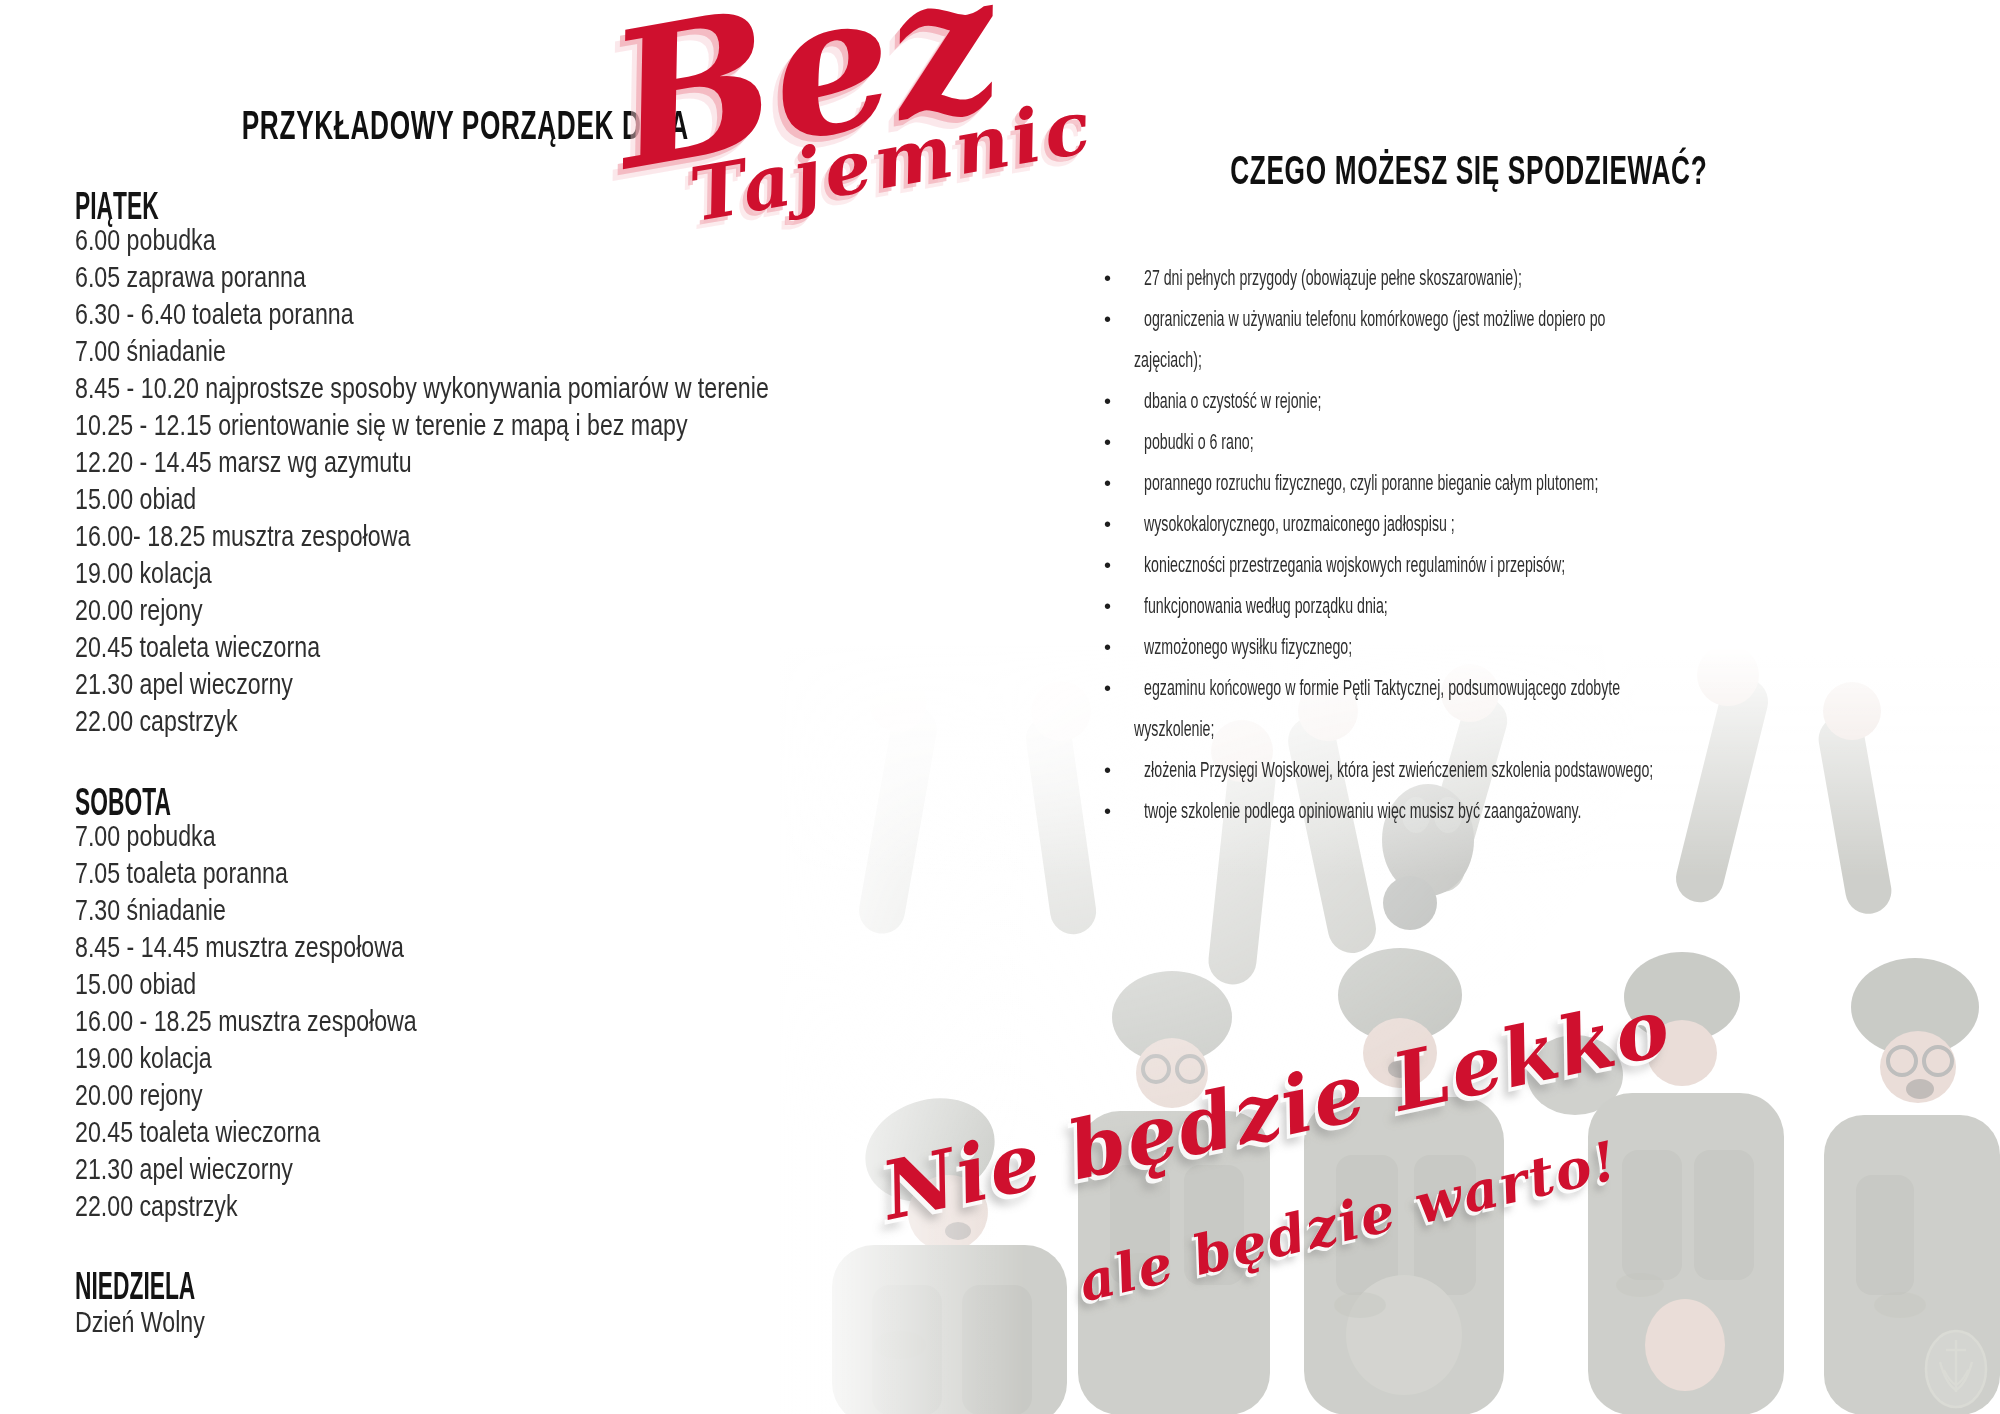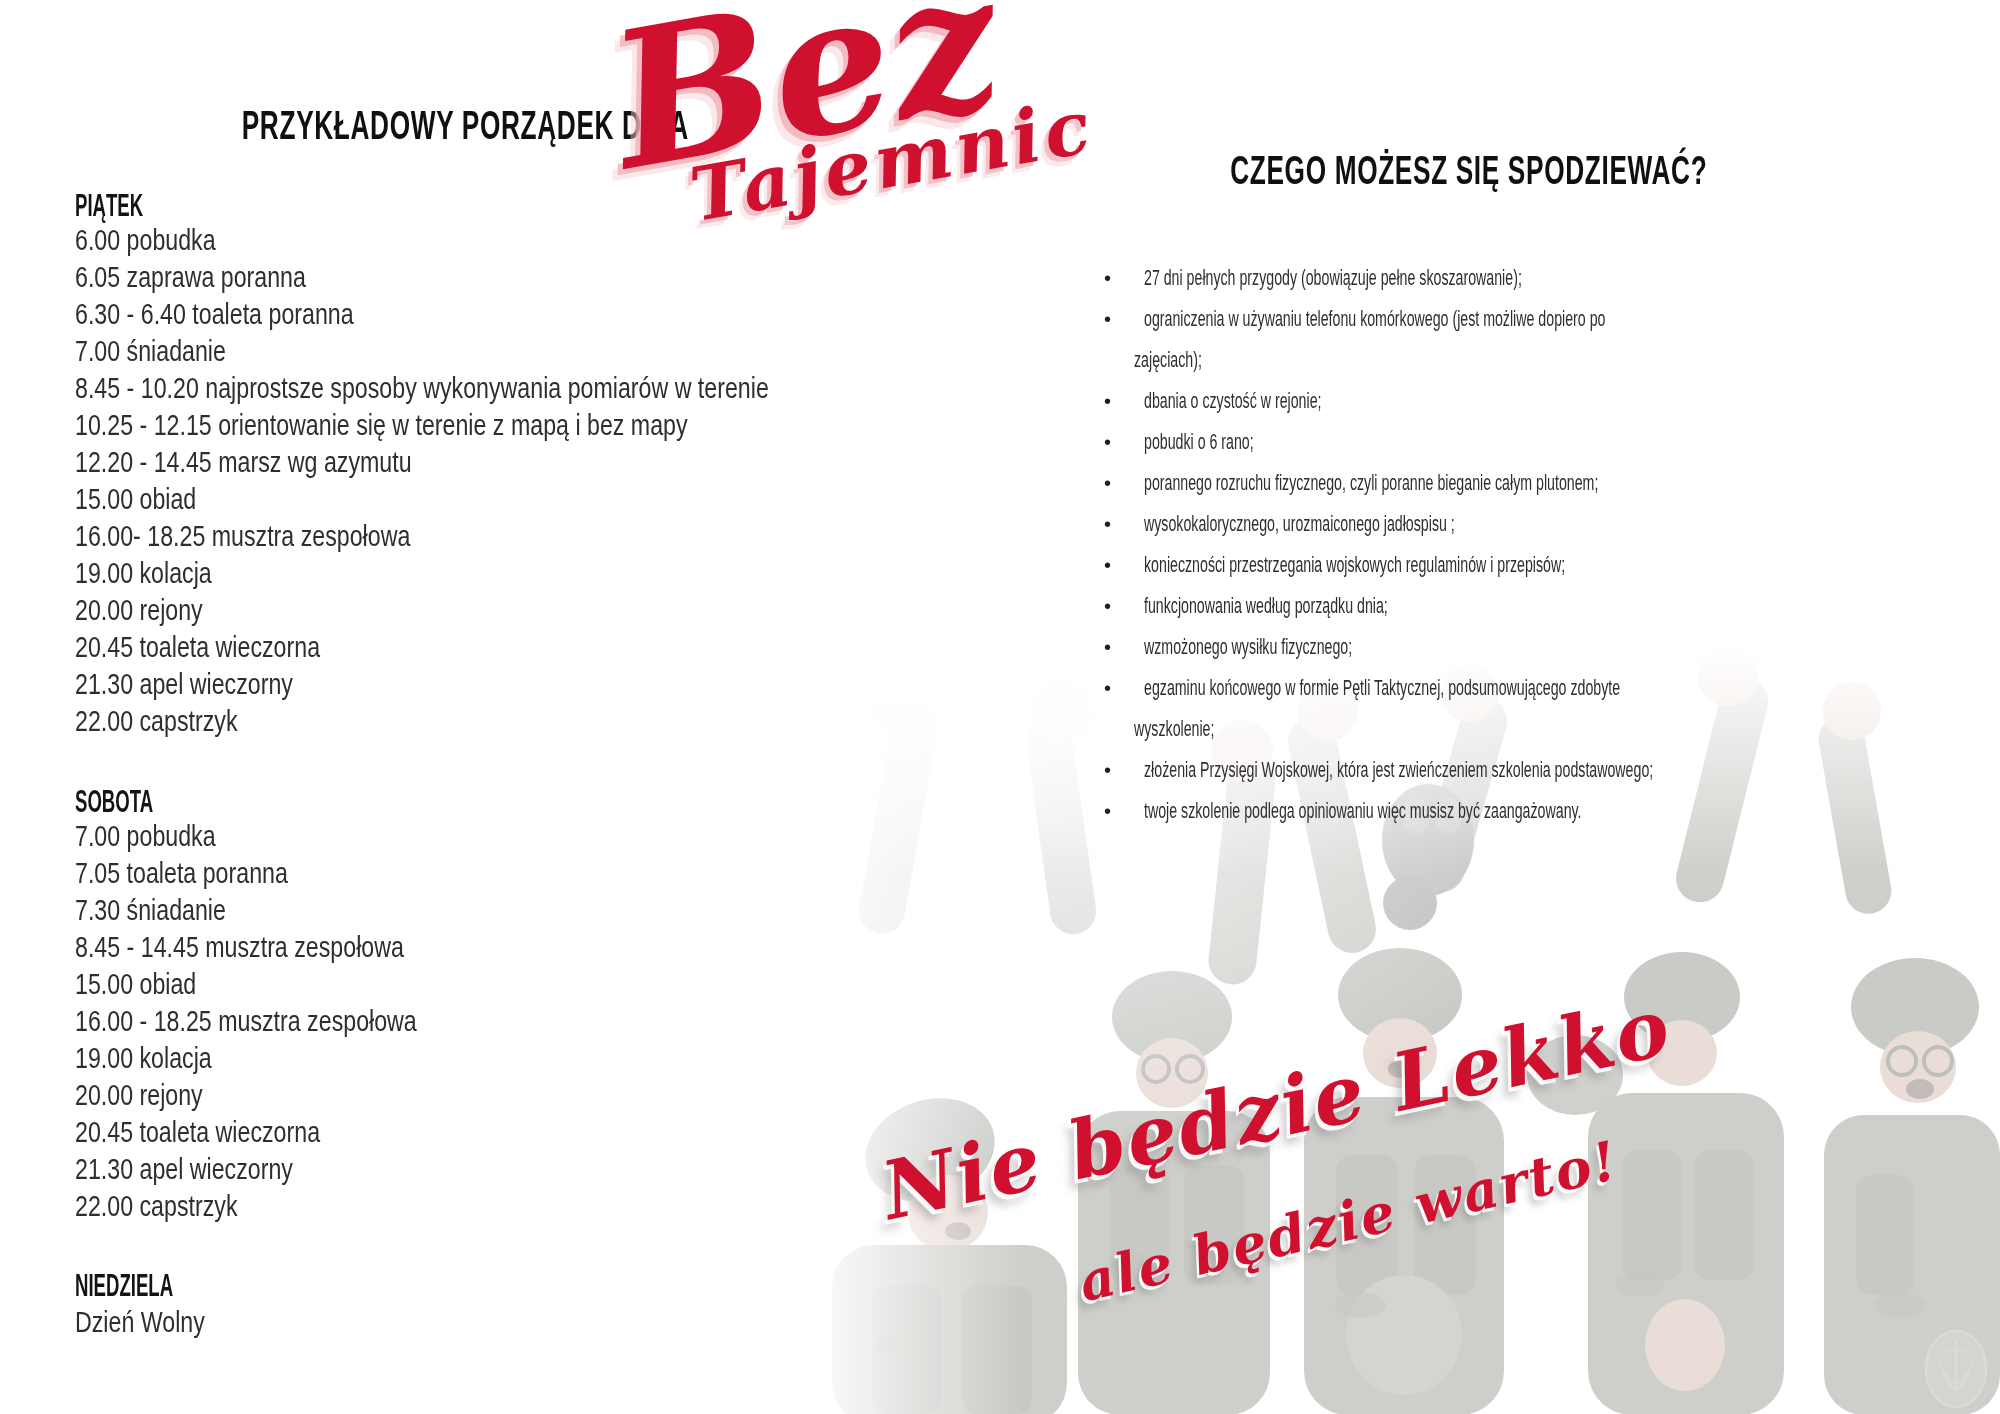--- a/index.html
+++ b/index.html
@@ -13,21 +13,21 @@
   .hd{transform:scaleX(.60);}
   .ttl{display:inline-block;white-space:nowrap;transform:scaleX(.64);transform-origin:50% 50%;}
 
   
   .page-title{position:absolute;top:102px;height:46px;line-height:46px;font-size:41px;
               font-weight:700;color:#101010;text-align:center;letter-spacing:1px;}
   #left-title{left:75px;width:780px;}
   #right-title{left:1096px;width:710px;margin-top:45px;}
 
   
-  .day-head{position:absolute;left:75px;height:32px;line-height:32px;font-size:31px;
+  .day-head{position:absolute;left:75px;height:32px;line-height:32px;font-size:38px;
             font-weight:800;color:#141414;}
 
   
   .list{position:absolute;left:75px;}
   .row{height:37px;line-height:37px;font-size:29px;color:#2e2e2e;}
 
   
   .bullets{position:absolute;left:1100px;top:258px;margin:0;padding:0;list-style:none;}
   .bullet{display:flex;align-items:flex-start;}
   .marker{width:40px;padding-left:4px;font-size:20px;line-height:41px;color:#1d1d1d;flex:0 0 40px;}

